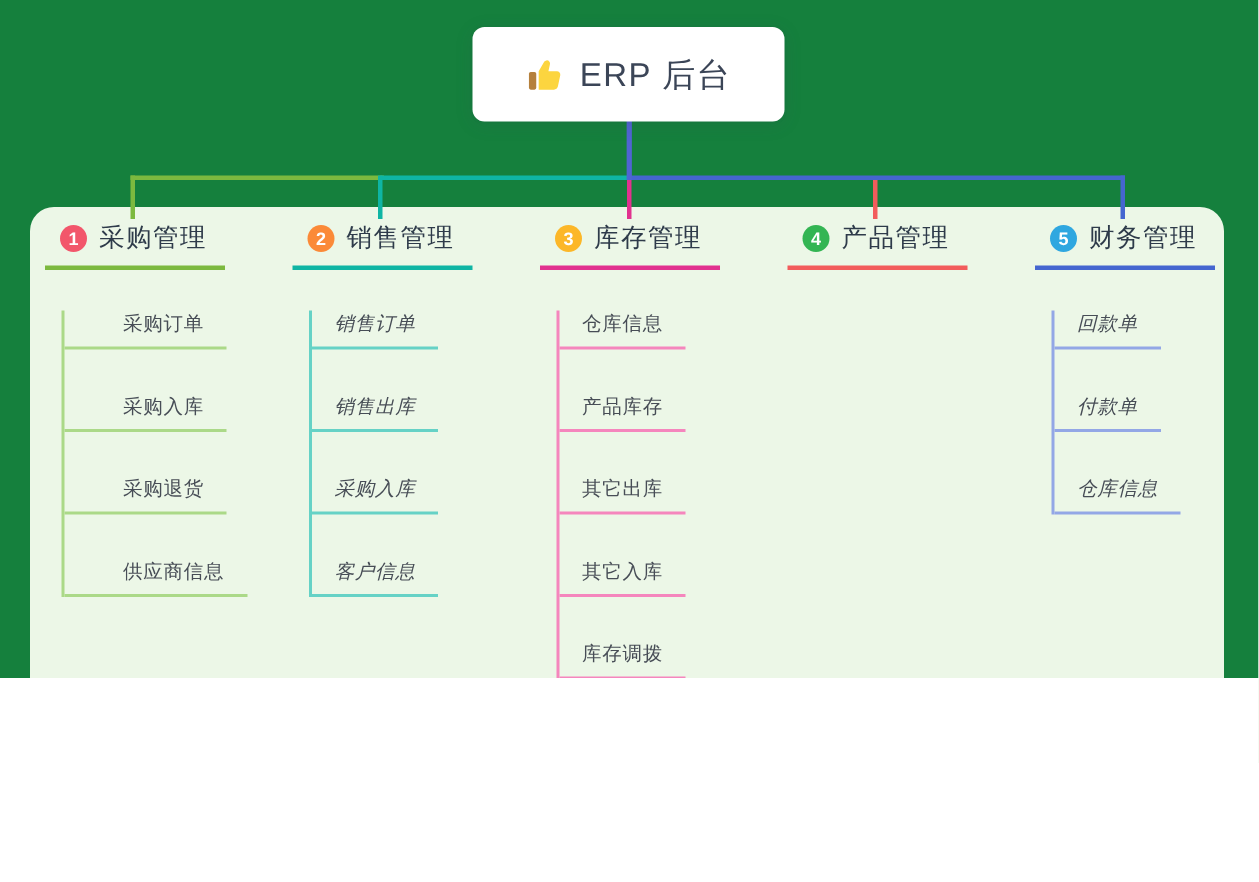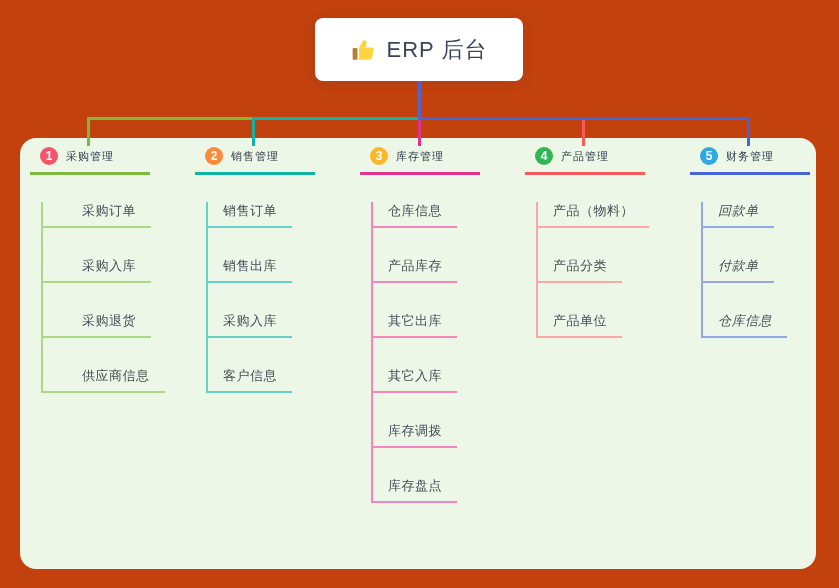--- a/index.html
+++ b/index.html
@@ -1,17 +1,17 @@
 <!DOCTYPE html>
 <html><head>
 <meta charset="utf-8">
 <style>
   html,body{margin:0;padding:0;background:#ffffff;}
   body{font-family:"Liberation Sans","DejaVu Sans",sans-serif;}
-  .canvas{position:relative;width:839px;height:588px;background:#c2410c;overflow:hidden;}
+  .canvas{position:relative;width:839px;height:452px;background:#15803d;overflow:hidden;}
 
   
   .root-node{
     position:absolute;left:315px;top:18px;width:208px;height:63px;
     background:#ffffff;border-radius:8px;
     box-shadow:0 2px 12px rgba(60,70,90,.14), 0 0 2px rgba(60,70,90,.08);
     display:flex;align-items:center;justify-content:center;gap:10px;
     z-index:3;
   }
   .root-node .root-label{font-size:22px;font-weight:500;color:#3b4557;letter-spacing:1px;}
@@ -27,21 +27,21 @@
 
   
   .column{position:absolute;top:5px;width:160px;}
   .col1{left:10px;} .col2{left:175px;} .col3{left:340px;} .col4{left:505px;} .col5{left:670px;}
 
   .branch-header{
     box-sizing:border-box;width:120px;
     display:flex;align-items:center;gap:8px;
     padding:4px 0 7px 10px;border-bottom:3px solid #000;
   }
-  .branch-label{font-size:11px;color:#2e3b4a;letter-spacing:1px;white-space:nowrap;}
+  .branch-label{font-size:17px;color:#2e3b4a;letter-spacing:1px;white-space:nowrap;}
   .badge{
     flex:0 0 auto;width:18px;height:18px;border-radius:50%;
     display:inline-flex;align-items:center;justify-content:center;
     color:#ffffff;font-size:12px;font-weight:bold;line-height:18px;
   }
   .col1 .branch-header{border-color:#7cb93f;} .col1 .badge{background:#f2566b;}
   .col2 .branch-header{border-color:#0fb5a4;} .col2 .badge{background:#fb8a38;}
   .col3 .branch-header{border-color:#e1328f;} .col3 .badge{background:#fcb728;}
   .col4 .branch-header{border-color:#f25c5c;} .col4 .badge{background:#33b553;}
   .col5 .branch-header{border-color:#4566d0;} .col5 .badge{background:#2fa7e0;}
@@ -57,21 +57,21 @@
   .col5 .children{border-color:#93a7e6;}
 
   .children li{
     width:max-content;max-width:145px;
     margin-top:29px;padding:0 15px 6px 15px;
     line-height:18px;font-size:13px;color:#474d56;letter-spacing:.5px;
     border-bottom:2px solid #ccc;white-space:nowrap;
   }
   .children li:first-child{margin-top:27px;}
   .col1 .children li{border-color:#abd988;padding-left:39px;}
-  .col2 .children li{border-color:#66d2c6;}
+  .col2 .children li{border-color:#66d2c6;font-style:italic;}
   .col3 .children li{border-color:#f586bd;}
   .col4 .children li{border-color:#f9a7a7;}
   .col5 .children li{border-color:#93a7e6;font-style:italic;}
 </style>
 </head>
 <body>
 
 <div class="canvas">
 
   <div class="root-node">
@@ -138,25 +138,20 @@
         <li>库存调拨</li>
         <li>库存盘点</li>
       </ul>
     </div>
 
     <div class="column col4">
       <div class="branch-header">
         <span class="badge">4</span>
         <span class="branch-label">产品管理</span>
       </div>
-      <ul class="children">
-        <li>产品（物料）</li>
-        <li>产品分类</li>
-        <li>产品单位</li>
-      </ul>
     </div>
 
     <div class="column col5">
       <div class="branch-header">
         <span class="badge">5</span>
         <span class="branch-label">财务管理</span>
       </div>
       <ul class="children">
         <li>回款单</li>
         <li>付款单</li>

